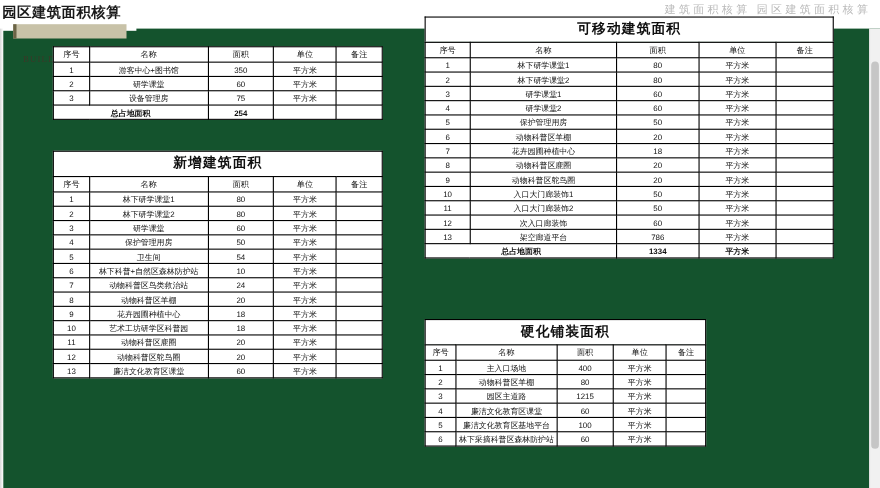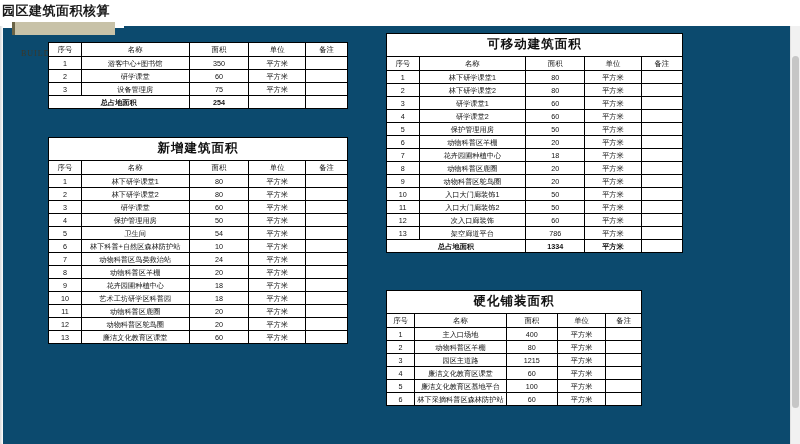--- a/index.html
+++ b/index.html
@@ -12,21 +12,21 @@
     height: 444px;
     overflow: hidden;
     font-family: "Liberation Sans", sans-serif;
     position: relative;
   }
   .page {
     position: absolute;
     left: 0; top: 0;
     width: 800px;
     height: 444px;
-    background: #0c4a6e;
+    background: #14532d;
     overflow: hidden;
   }
   
   .header-band {
     position: absolute;
     left: 0; top: 0;
     width: 800px;
     height: 26px;
     background: #ffffff;
   }
@@ -111,21 +111,21 @@
   tr.total-row td { font-weight: bold; }
   
   col.c-idx { width: 11%; }
   col.c-name { width: 36%; }
   col.c-area { width: 20%; }
   col.c-unit { width: 19%; }
   col.c-note { width: 14%; }
   
   #tbl-existing { left: 48px; top: 42px; width: 300px; }
   #tbl-new      { left: 48px; top: 137px; width: 300px; }
-  #tbl-movable  { left: 386px; top: 33px; width: 297px; }
+  #tbl-movable  { left: 386px; top: 15px; width: 372px; }
   #tbl-paving   { left: 386px; top: 290px; width: 256px; }
 
   
   .scrollbar-track {
     position: absolute;
     right: 0; top: 26px;
     width: 9px;
     height: 418px;
     background: #f1f1f1;
     border-left: 1px solid #e2e2e2;
@@ -152,20 +152,21 @@
 
   <div class="header-band"></div>
 
   <div class="title-block">
     <div class="main-title">园区建筑面积核算</div>
     <div class="subtitle-bar">
       <span>BUILDING AREA</span>
     </div>
   </div>
 
+  <div class="header-right">建筑面积核算  园区建筑面积核算</div>
 
   <div class="tbl-wrap" id="tbl-existing">
     <table class="grid">
       <colgroup>
           <col class="c-idx">
           <col class="c-name">
           <col class="c-area">
           <col class="c-unit">
           <col class="c-note">
         </colgroup>

